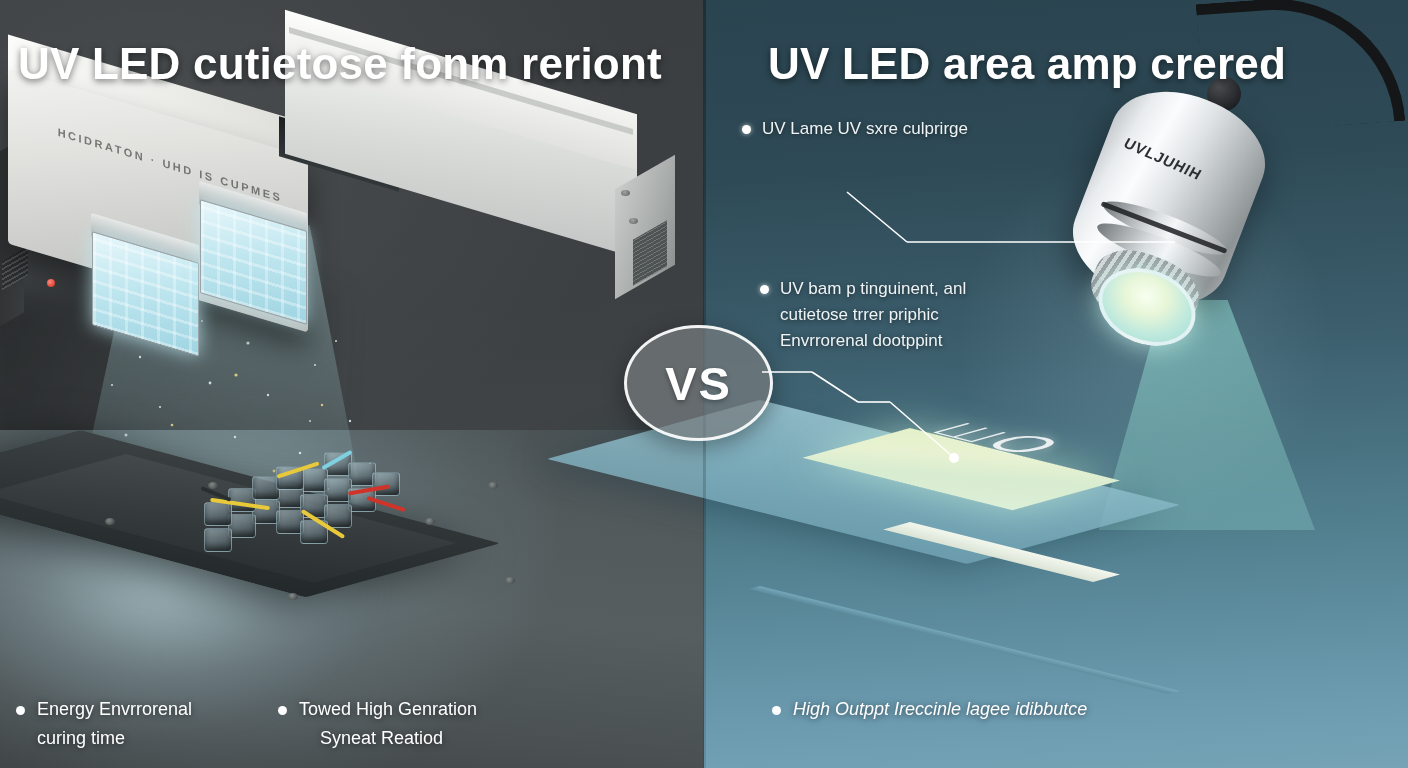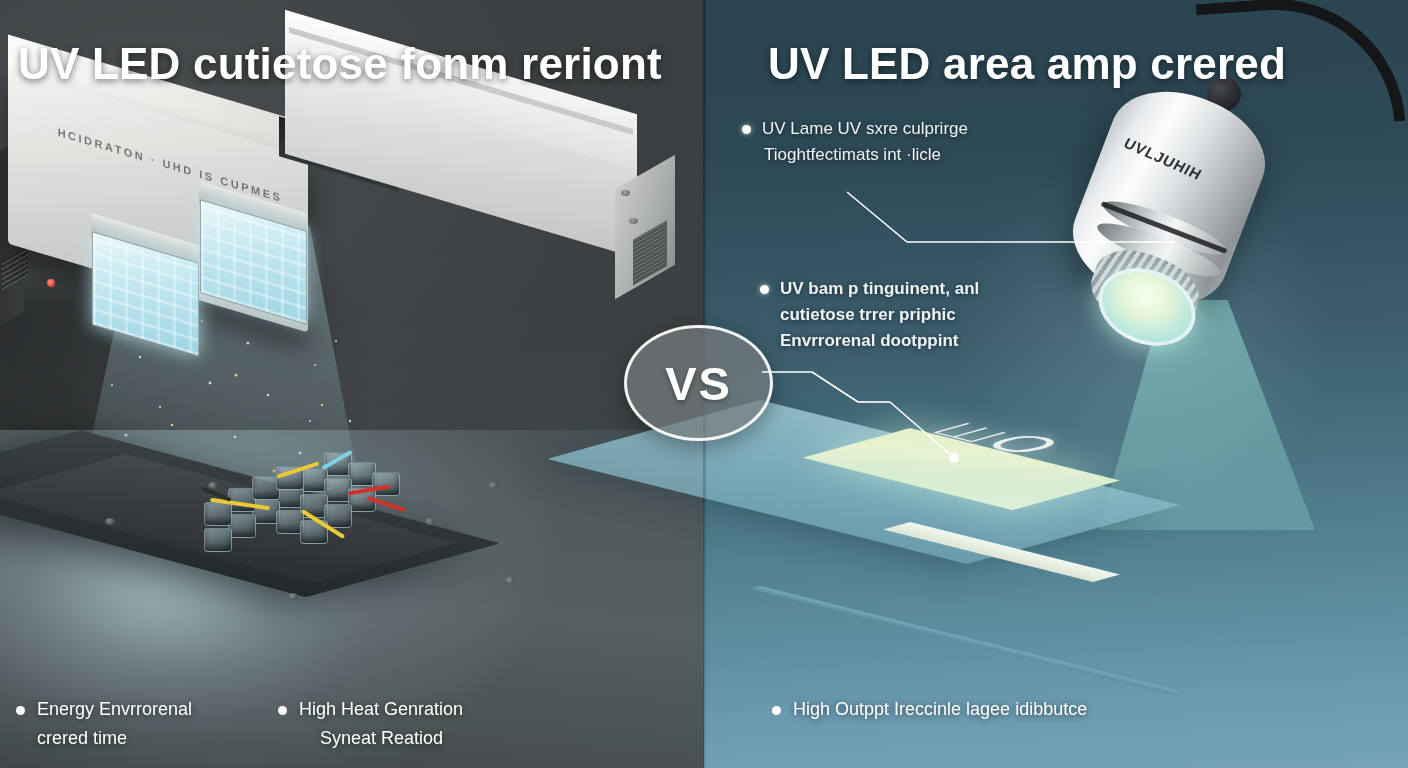--- a/index.html
+++ b/index.html
@@ -304,37 +304,37 @@
     font-size:17px;line-height:1.52;text-shadow:0 1px 5px rgba(0,0,0,.55);}
   .callout .bullet{
     display:inline-block;width:9px;height:9px;border-radius:50%;
     background:#ffffff;margin-right:11px;vertical-align:middle;
     box-shadow:0 0 5px rgba(255,255,255,.7);
   }
   .callout .l1{display:block;text-align:right;}
   .callout .l2{display:block;padding-left:22px;}
   .callout .l3{display:block;padding-left:70px;}
   #callout-1{left:742px;top:116px;}
-  #callout-2{left:760px;top:276px;font-weight:bold;}
+  #callout-2{left:760px;top:276px;}
   #callout-2 .l2{padding-left:20px;}
   #callout-2 .l3{padding-left:20px;}
 
   
   .footbullet{position:absolute;z-index:50;color:#ffffff;
     font-size:18px;line-height:1.6;text-shadow:0 1px 6px rgba(0,0,0,.6);}
   .footbullet .bullet{
     display:inline-block;width:9px;height:9px;border-radius:50%;
     background:#ffffff;margin-right:12px;vertical-align:middle;
   }
   .footbullet .fl1{display:block;}
   .footbullet .fl2{display:block;padding-left:21px;}
   #foot-1{left:16px;top:695px;}
   #foot-2{left:278px;top:695px;}
   #foot-2 .fl2{padding-left:42px;}
-  #foot-3{left:772px;top:695px;}
+  #foot-3{left:772px;top:695px;font-style:italic;}
   #foot-3 .fl2{padding-left:21px;}
 
   
   .leader{position:absolute;z-index:45;}
   .leader line{stroke:#ffffff;stroke-width:1.6;}
   .leader circle{fill:#ffffff;}
 </style>
 </head>
 <body>
 
@@ -497,41 +497,40 @@
     <span>VS</span>
   </div>
 
   <div class="title" id="title-left">UV LED cutietose fonm reriont</div>
   <div class="title" id="title-right">UV LED area amp crered</div>
 
   <div class="callout" id="callout-1">
     <span class="l1">
       <span class="bullet"></span><span>UV Lame UV sxre culprirge</span>
     </span>
-    <span class="l2">Tioghtfectimats int ·licle</span>
   </div>
 
   <div class="callout" id="callout-2">
     <span class="l1">
       <span class="bullet"></span><span>UV bam p tinguinent, anl</span>
     </span>
     <span class="l2">cutietose trrer priphic</span>
     <span class="l3">Envrrorenal dootppint</span>
   </div>
 
   <div class="footbullet" id="foot-1">
     <span class="fl1">
       <span class="bullet"></span><span>Energy Envrrorenal</span>
     </span>
-    <span class="fl2">crered time</span>
+    <span class="fl2">curing time</span>
   </div>
 
   <div class="footbullet" id="foot-2">
     <span class="fl1">
-      <span class="bullet"></span><span>High Heat Genration</span>
+      <span class="bullet"></span><span>Towed High Genration</span>
     </span>
     <span class="fl2">Syneat Reatiod</span>
   </div>
 
   <div class="footbullet" id="foot-3">
     <span class="fl1">
       <span class="bullet"></span><span>High Outppt Ireccinle lagee idibbutce</span>
     </span>
   </div>
 

